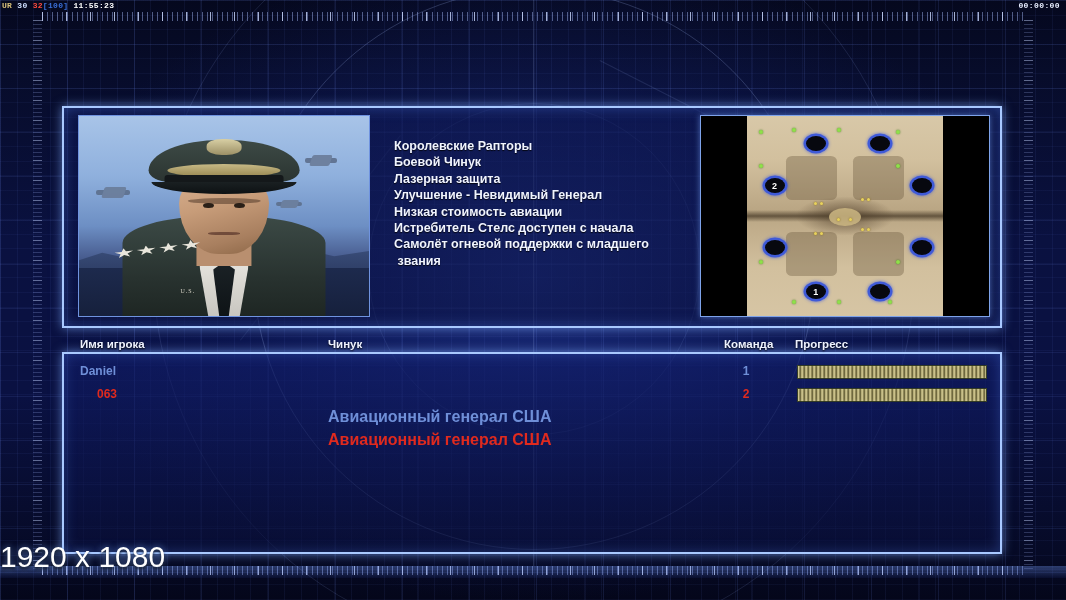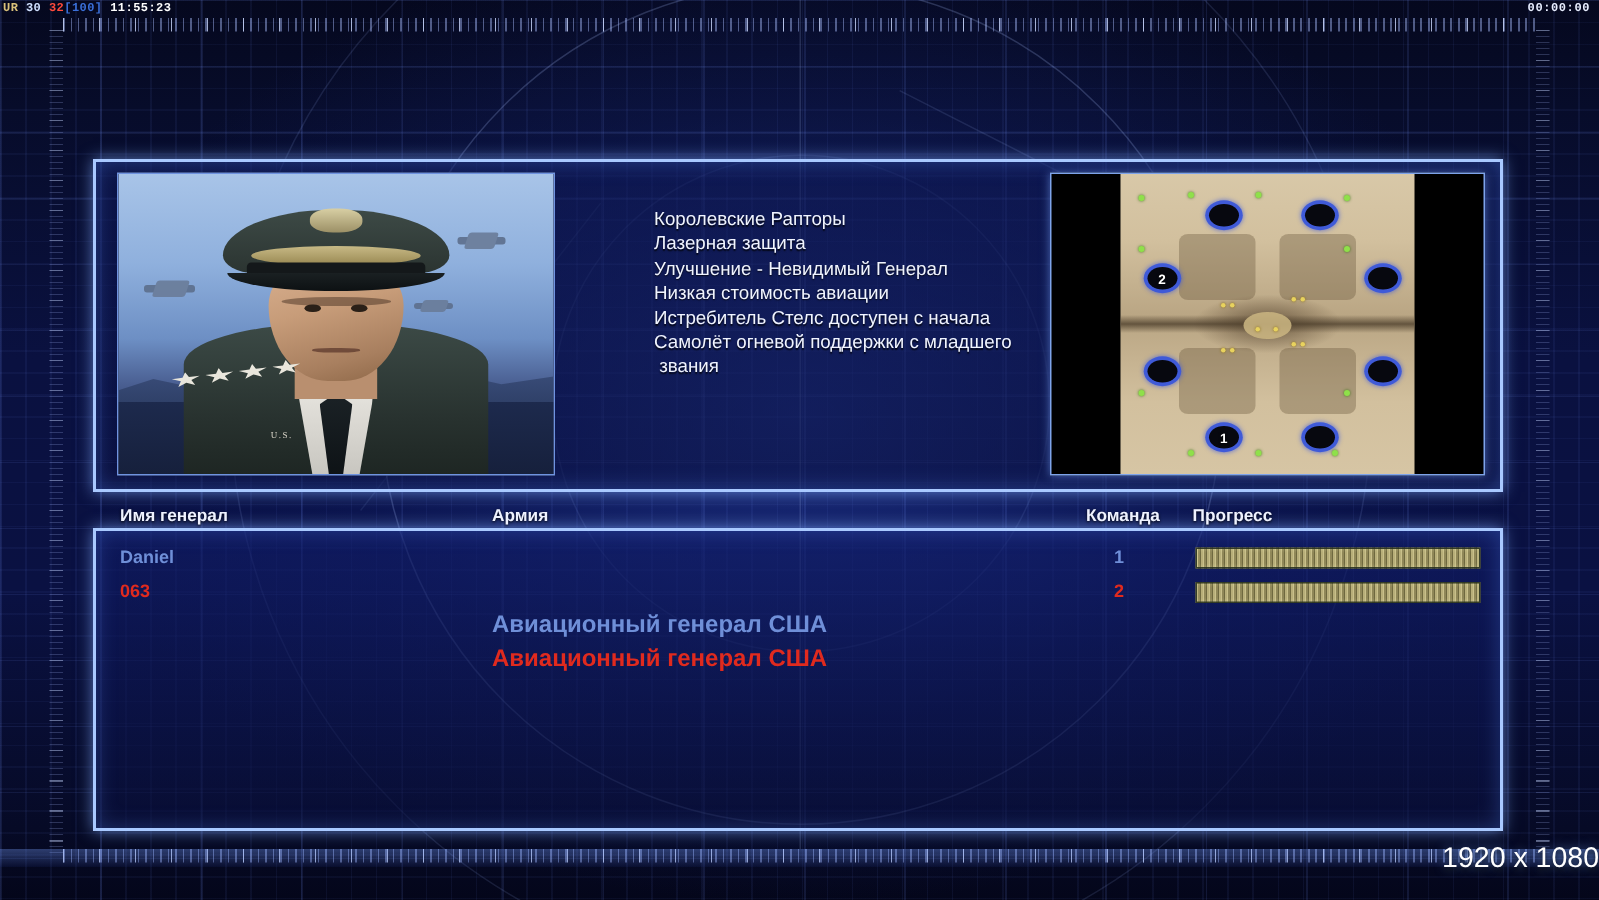--- a/index.html
+++ b/index.html
@@ -127,22 +127,22 @@
     display:flex;gap:3px;align-items:center;transform:rotate(-7deg);}
   #portrait .stars i{flex:1;height:100%;background:#e9e6dc;
     clip-path:polygon(50% 0,61% 35%,98% 35%,68% 57%,79% 92%,50% 70%,21% 92%,32% 57%,2% 35%,39% 35%);}
   #portrait .us{position:absolute;left:35%;top:86%;font-size:6px;color:#d8d4c8;
     font-family:"Liberation Serif",serif;letter-spacing:1px;}
   .plane{position:absolute;background:#5d6f8c;border-radius:2px;opacity:.9;}
   .plane:before{content:"";position:absolute;left:18%;top:-55%;width:64%;height:210%;
     background:#6a7c99;border-radius:2px;transform:skewX(-18deg);}
   
   #abilities{position:absolute;left:330px;top:30px;width:310px;}
-  #abilities li{list-style:none;font-size:12.5px;line-height:16.4px;font-weight:normal;
-    color:#f0f4ff;text-shadow:0 1px 1px rgba(0,0,0,.8);white-space:pre-wrap;margin-left:42px;}
+  #abilities li{list-style:none;font-size:12.5px;line-height:16.4px;font-weight:bold;
+    color:#f0f4ff;text-shadow:0 1px 1px rgba(0,0,0,.8);white-space:pre-wrap;}
   #abilities ul{margin:0;padding:0;}
   
   #map-frame{position:absolute;left:636px;top:7px;width:288px;height:200px;
     border:1px solid #7ea3ea;background:#000;overflow:hidden;
     box-shadow:0 0 6px rgba(120,165,255,.6);}
   #map-img{position:absolute;left:46px;top:0;width:196px;height:200px;overflow:hidden;
     background:
       radial-gradient(ellipse 36% 14% at 50% 50%, rgba(92,74,52,.85), rgba(150,125,90,0) 70%),
       linear-gradient(180deg,#d8c8a8 0%, #d2c09e 22%, #b9a583 48%, #d2c09e 76%, #d6c5a4 100%);}
   #map-img .band-h{position:absolute;left:0;right:0;top:47%;height:6%;
@@ -166,21 +166,21 @@
   .row .nm{position:absolute;left:16px;top:4px;font-size:12px;font-weight:bold;}
   .row .am{position:absolute;left:264px;top:4px;font-size:16px;font-weight:bold;margin-top:44px;}
   .row .tm{position:absolute;left:672px;top:4px;font-size:12px;font-weight:bold;width:20px;text-align:center;}
   .row .pg{position:absolute;left:733px;top:5px;width:188px;height:12px;
     border:1px solid rgba(40,50,30,.9);
     background:
       repeating-linear-gradient(to right,
         #c9c08a 0 1px, #8f8758 1px 2px, #6e683f 2px 3px, #b7ae79 3px 4px);
     box-shadow:0 0 3px rgba(255,255,190,.25) inset;}
   
-  #res{position:absolute;left:0;right:0;top:562px;text-align:right;font-size:19px;
+  #res{position:absolute;left:0;right:0;top:540px;text-align:left;font-size:30px;
     color:#ffffff;text-shadow:0 0 7px rgba(120,170,255,.7), 0 2px 3px #000;}
   #botbar{position:absolute;left:0;right:0;top:566px;height:12px;
     background:linear-gradient(180deg, rgba(120,160,255,.35), rgba(30,50,130,.15));}
 </style>
 </head>
 <body>
 
 <div id="screen">
 
   <div id="grid"></div>
@@ -232,20 +232,21 @@
           <i></i>
           <i></i>
           <i></i>
         </div>
       <div class="us">U.S.</div>
     </div>
 
     <div id="abilities">
       <ul>
           <li>Королевские Рапторы</li>
+          <li>Боевой Чинук</li>
           <li>Лазерная защита</li>
           <li>Улучшение - Невидимый Генерал</li>
           <li>Низкая стоимость авиации</li>
           <li>Истребитель Стелс доступен с начала</li>
           <li>Самолёт огневой поддержки с младшего
  звания</li>
         </ul>
     </div>
 
     <div id="map-frame">
@@ -289,34 +290,34 @@
           <div class="oil" style="left: 37%; top: 58%;"></div>
           <div class="oil" style="left: 58%; top: 56%;"></div>
           <div class="oil" style="left: 61%; top: 56%;"></div>
         </div>
     </div>
 
   </div>
 
   <div class="panel" id="list-panel">
     <div id="cols">
-        <span style="left: 0px;">Имя генерал</span>
-        <span style="left: 248px;">Армия</span>
+        <span style="left: 0px;">Имя игрока</span>
+        <span style="left: 248px;">Чинук</span>
         <span style="left: 644px;">Команда</span>
         <span style="left: 715px;">Прогресс</span>
       </div>
     <div class="rows">
         <div class="row">
           <div class="nm" style="color: rgb(111, 143, 216);">Daniel</div>
           <div class="am" style="color: rgb(111, 143, 216);">Авиационный генерал США</div>
           <div class="tm" style="color: rgb(111, 143, 216);">1</div>
           <div class="pg" style="width: 188px;"></div>
         </div>
         <div class="row">
-          <div class="nm" style="color: rgb(224, 42, 30);">063</div>
+          <div class="nm" style="color: rgb(224, 42, 30); margin-left: 17px;">063</div>
           <div class="am" style="color: rgb(224, 42, 30);">Авиационный генерал США</div>
           <div class="tm" style="color: rgb(224, 42, 30);">2</div>
           <div class="pg" style="width: 188px;"></div>
         </div>
       </div>
   </div>
 
   <div id="botbar"></div>
   <div id="res">1920 x 1080</div>
 

